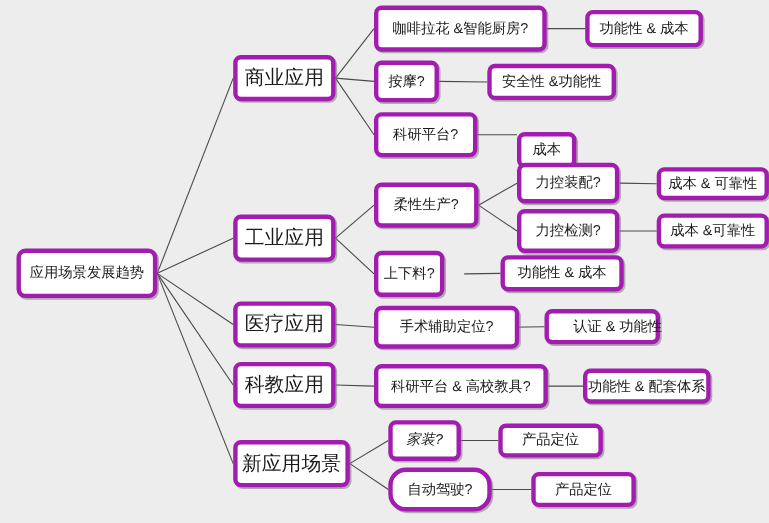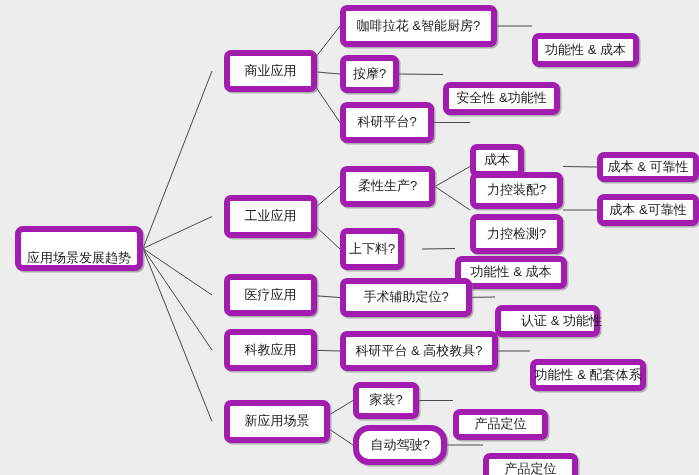--- a/index.html
+++ b/index.html
@@ -24,38 +24,38 @@
     left: 0;
     top: 0;
     width: 699px;
     height: 475px;
     pointer-events: none;
   }
   .node {
     position: absolute;
     box-sizing: border-box;
     background: #ffffff;
-    border: 6px solid #a21caf;
+    border: 4px solid #a21caf;
     border-radius: 7px;
     display: flex;
     align-items: center;
     justify-content: center;
     color: #1a1a1a;
     font-size: 13px;
     line-height: 1.1;
     white-space: nowrap;
     box-shadow: 1.5px 1.5px 0 rgba(120,120,120,0.55);
   }
   .node.root {
     font-size: 13px;
     border-radius: 8px;
   }
-  .node.lvl1 { font-size: 13px; margin-left: 12px; }
+  .node.lvl1 { font-size: 18px; }
   .node.lvl2 { font-size: 13px; }
-  .node.lvl3 { font-size: 13px; margin-top: 24px; }
+  .node.lvl3 { font-size: 13px; }
   .node-label {
     display: block;
     padding: 0 2px;
   }
 </style>
 </head>
 <body>
 
 <div id="mindmap-root">
   <svg id="edge-layer" viewBox="0 0 699 475">
@@ -80,21 +80,21 @@
       <line x1="143" y1="248.5" x2="212" y2="350" stroke="#4a4a4a" stroke-width="1"></line>
       <line x1="305" y1="350" x2="340" y2="351" stroke="#4a4a4a" stroke-width="1"></line>
       <line x1="498" y1="351" x2="530" y2="351" stroke="#4a4a4a" stroke-width="1"></line>
       <line x1="143" y1="248.5" x2="212" y2="421.5" stroke="#4a4a4a" stroke-width="1"></line>
       <line x1="318" y1="421.5" x2="353" y2="400.5" stroke="#4a4a4a" stroke-width="1"></line>
       <line x1="419" y1="400.5" x2="453" y2="400.5" stroke="#4a4a4a" stroke-width="1"></line>
       <line x1="318" y1="421.5" x2="353" y2="445" stroke="#4a4a4a" stroke-width="1"></line>
       <line x1="447" y1="445" x2="483" y2="445" stroke="#4a4a4a" stroke-width="1"></line>
     </svg>
   <div id="node-layer">
-      <div class="node root" style="left: 15px; top: 226px; width: 128px; height: 45px; align-items: flex-end;">
+      <div class="node root" style="left: 15px; top: 226px; width: 128px; height: 45px;">
         <span class="node-label">应用场景发展趋势</span>
       </div>
       <div class="node lvl1" style="left: 212px; top: 50px; width: 93px; height: 42px;">
         <span class="node-label">商业应用</span>
       </div>
       <div class="node lvl2" style="left: 340px; top: 5px; width: 157px; height: 42px;">
         <span class="node-label">咖啡拉花 &amp;智能厨房?</span>
       </div>
       <div class="node lvl3" style="left: 532px; top: 9px; width: 107px; height: 34px;">
         <span class="node-label">功能性 &amp; 成本</span>
@@ -149,21 +149,21 @@
       </div>
       <div class="node lvl2" style="left: 340px; top: 331px; width: 158px; height: 40px;">
         <span class="node-label">科研平台 &amp; 高校教具?</span>
       </div>
       <div class="node lvl3" style="left: 530px; top: 335px; width: 116px; height: 32px;">
         <span class="node-label">功能性 &amp; 配套体系</span>
       </div>
       <div class="node lvl1" style="left: 212px; top: 400px; width: 106px; height: 43px;">
         <span class="node-label">新应用场景</span>
       </div>
-      <div class="node lvl2" style="left: 353px; top: 382px; width: 66px; height: 37px;">
+      <div class="node lvl2" style="left: 353px; top: 382px; width: 66px; height: 37px; font-style: italic;">
         <span class="node-label">家装?</span>
       </div>
       <div class="node lvl3" style="left: 453px; top: 385px; width: 95px; height: 31px;">
         <span class="node-label">产品定位</span>
       </div>
       <div class="node lvl2" style="left: 353px; top: 425px; width: 94px; height: 40px; border-radius: 16px;">
         <span class="node-label">自动驾驶?</span>
       </div>
       <div class="node lvl3" style="left: 483px; top: 429px; width: 95px; height: 32px;">
         <span class="node-label">产品定位</span>

